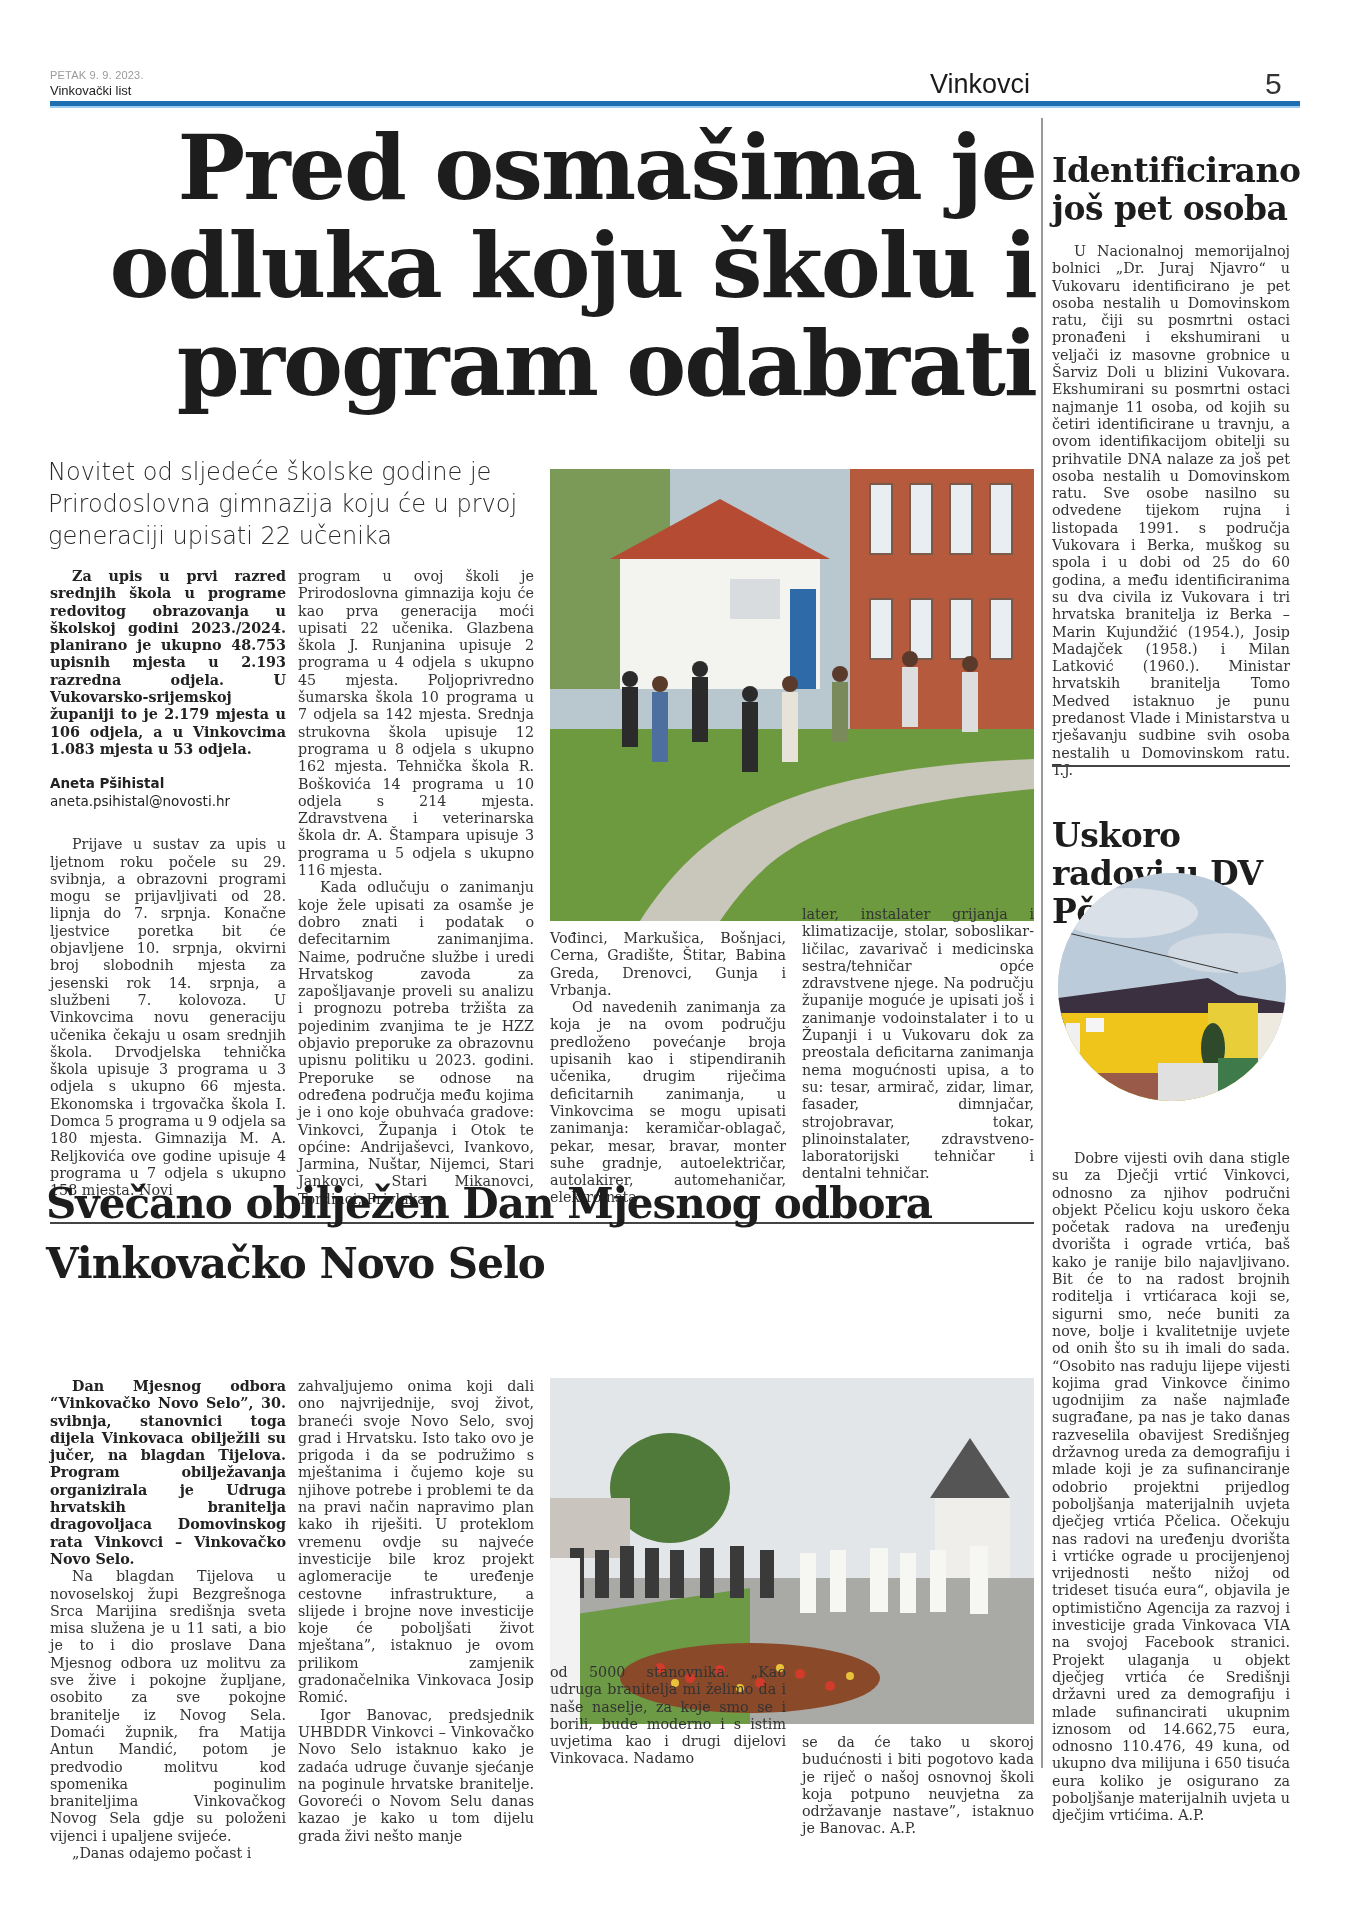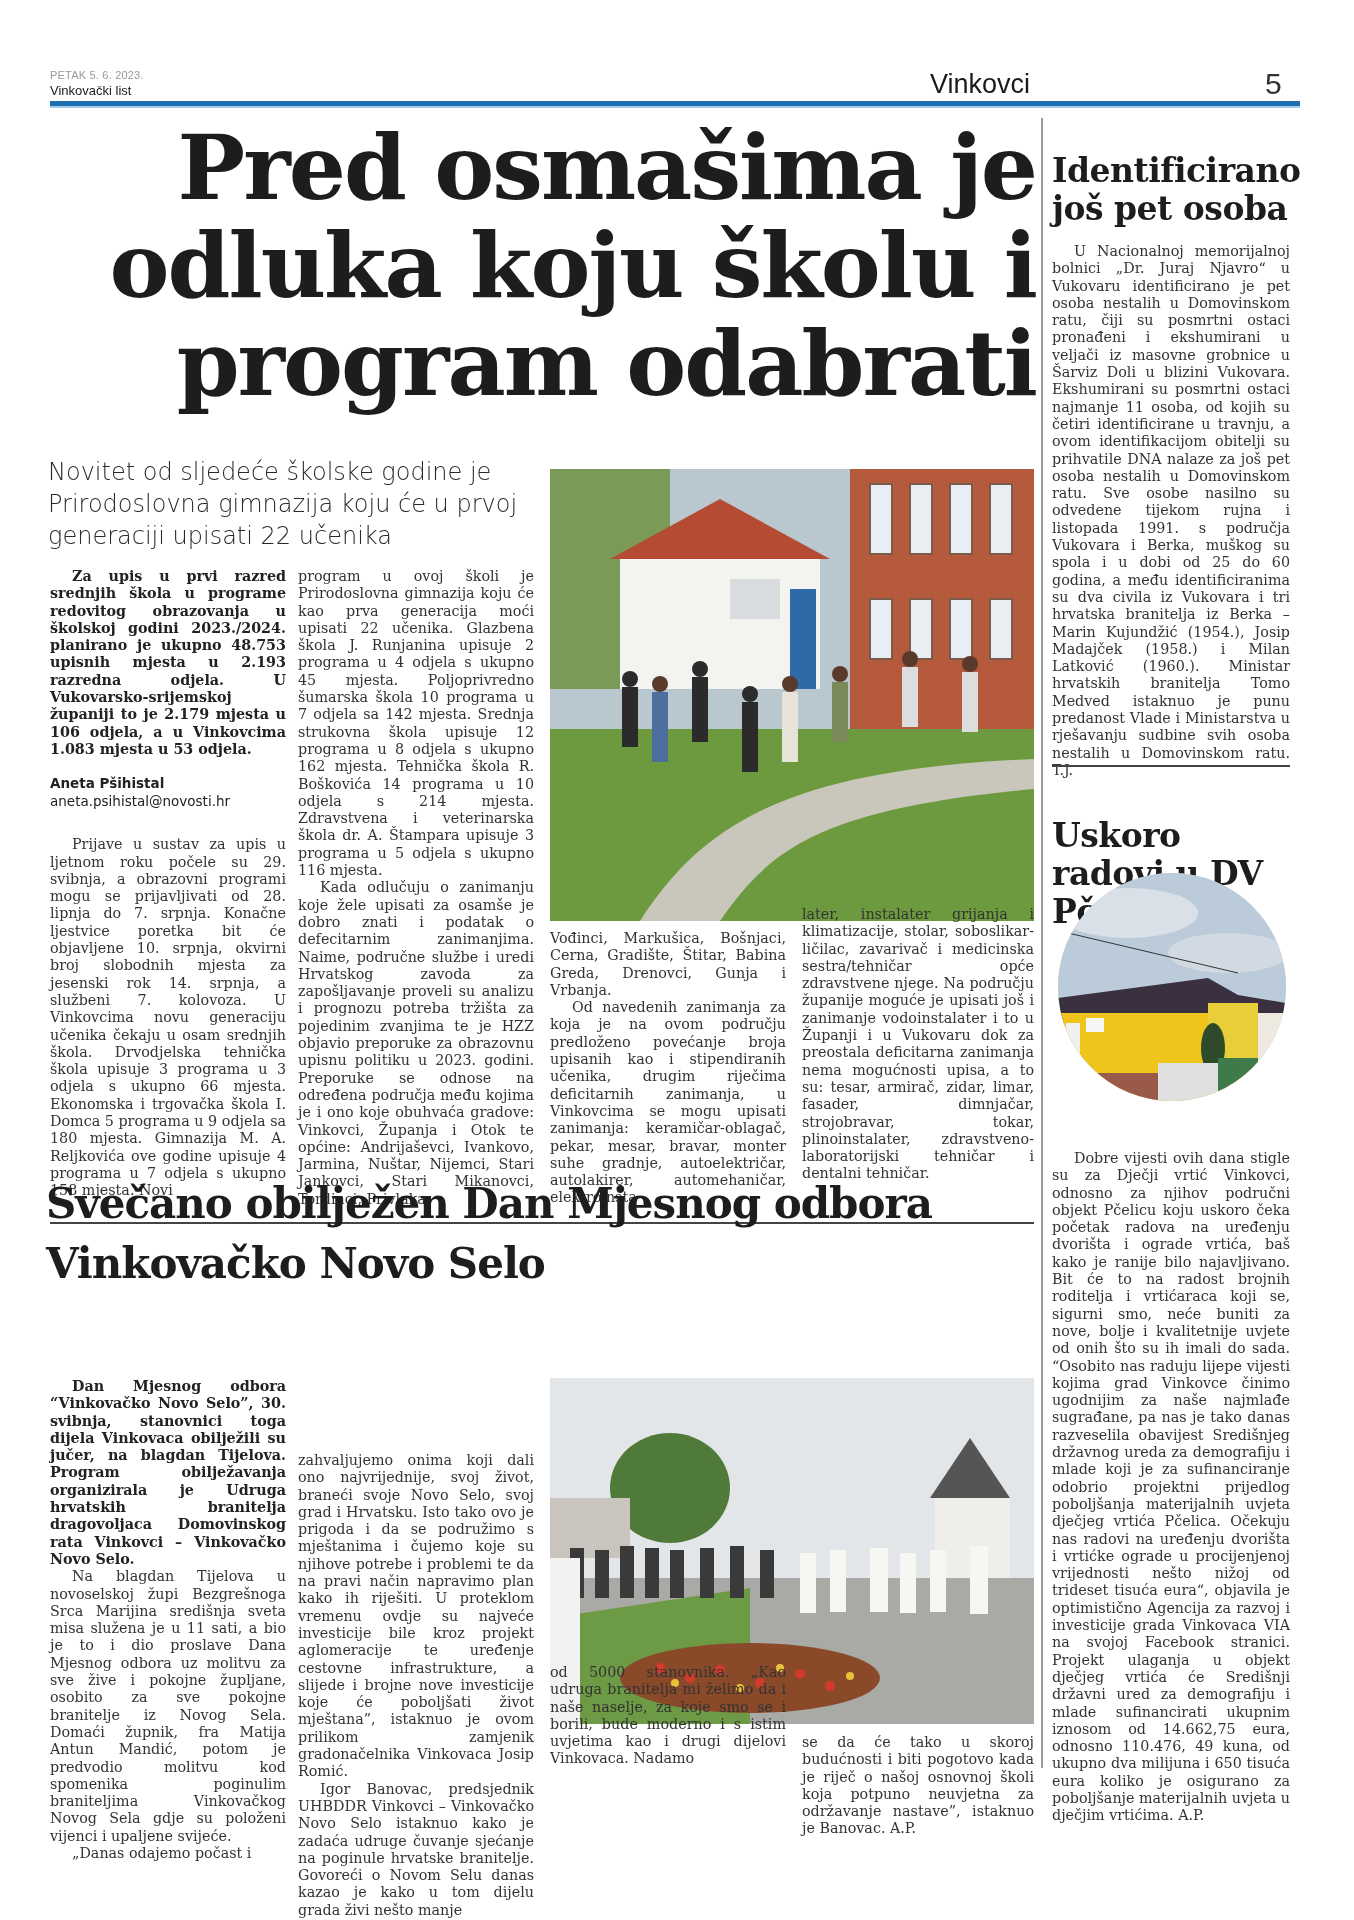--- a/index.html
+++ b/index.html
@@ -44,21 +44,21 @@
   
   .photo3 { left: 1058px; top: 873px; width: 228px; height: 228px; border-radius: 50%; overflow: hidden; background: #c8d3df; }
 
   .side-title { font-family: "DejaVu Serif", serif; font-weight: bold; font-size: 33px; line-height: 38px; color: #1d1d1d; letter-spacing: -0.5px; }
 
   .second-title { left: 46px; top: 1174px; width: 990px; font-family: "DejaVu Serif", serif; font-weight: bold; font-size: 42px; line-height: 60px; color: #1d1d1d; letter-spacing: -1px; }
 </style>
 </head>
 <body>
 
-<div class="abs hdr-date">PETAK 5. 6. 2023.</div>
+<div class="abs hdr-date">PETAK 9. 9. 2023.</div>
 <div class="abs hdr-paper">Vinkovački list</div>
 <div class="abs hdr-section">Vinkovci</div>
 <div class="abs hdr-page">5</div>
 <div class="abs hdr-rule"></div>
 <div class="abs hdr-rule2"></div>
 
 <h1 class="abs main-title">Pred osmašima je odluka koju školu i program odabrati</h1>
 <div class="abs subtitle">Novitet od sljedeće školske godine je Prirodoslovna gimnazija koju će u prvoj generaciji upisati 22 učenika</div>
 
 <div class="abs col c1" style="top:568px;">
@@ -162,21 +162,21 @@
 </div>
 
 <h1 class="abs second-title">Svečano obilježen Dan Mjesnog odbora Vinkovačko Novo Selo</h1>
 
 <div class="abs col c1" style="top:1378px;">
   <p class="lead">Dan Mjesnog odbora “Vinkovačko Novo Selo”, 30. svibnja, stanovnici toga dijela Vinkovaca obilježili su jučer, na blagdan Tijelova. Program obilježavanja organizirala je Udruga hrvatskih branitelja dragovoljaca Domovinskog rata Vinkovci – Vinkovačko Novo Selo.</p>
   <p>Na blagdan Tijelova u novoselskoj župi Bezgrešnoga Srca Marijina središnja sveta misa služena je u 11 sati, a bio je to i dio proslave Dana Mjesnog odbora uz molitvu za sve žive i pokojne župljane, osobito za sve pokojne branitelje iz Novog Sela. Domaći župnik, fra Matija Antun Mandić, potom je predvodio molitvu kod spomenika poginulim braniteljima Vinkovačkog Novog Sela gdje su položeni vijenci i upaljene svijeće.</p>
   <p>„Danas odajemo počast i</p>
 </div>
 
-<div class="abs col c2" style="top:1452px;">
+<div class="abs col c2" style="top:1378px;">
   <p class="noind">zahvaljujemo onima koji dali ono najvrijednije, svoj život, braneći svoje Novo Selo, svoj grad i Hrvatsku. Isto tako ovo je prigoda i da se podružimo s mještanima i čujemo koje su njihove potrebe i problemi te da na pravi način napravimo plan kako ih riješiti. U proteklom vremenu ovdje su najveće investicije bile kroz projekt aglomeracije te uređenje cestovne infrastrukture, a slijede i brojne nove investicije koje će poboljšati život mještana”, istaknuo je ovom prilikom zamjenik gradonačelnika Vinkovaca Josip Romić.</p>
   <p>Igor Banovac, predsjednik UHBDDR Vinkovci – Vinkovačko Novo Selo istaknuo kako je zadaća udruge čuvanje sjećanje na poginule hrvatske branitelje. Govoreći o Novom Selu danas kazao je kako u tom dijelu grada živi nešto manje</p>
 </div>
 
 <div class="abs photo2">
   <svg width="484" height="346" viewBox="0 0 484 346">
     <rect x="0" y="0" width="484" height="346" fill="#e3e6e8"></rect>
     <ellipse cx="120" cy="110" rx="60" ry="55" fill="#4f7a3a"></ellipse>
     <rect x="0" y="120" width="80" height="60" fill="#c9c4bd"></rect>
     <polygon points="380,120 420,60 460,120" fill="#555"></polygon>

